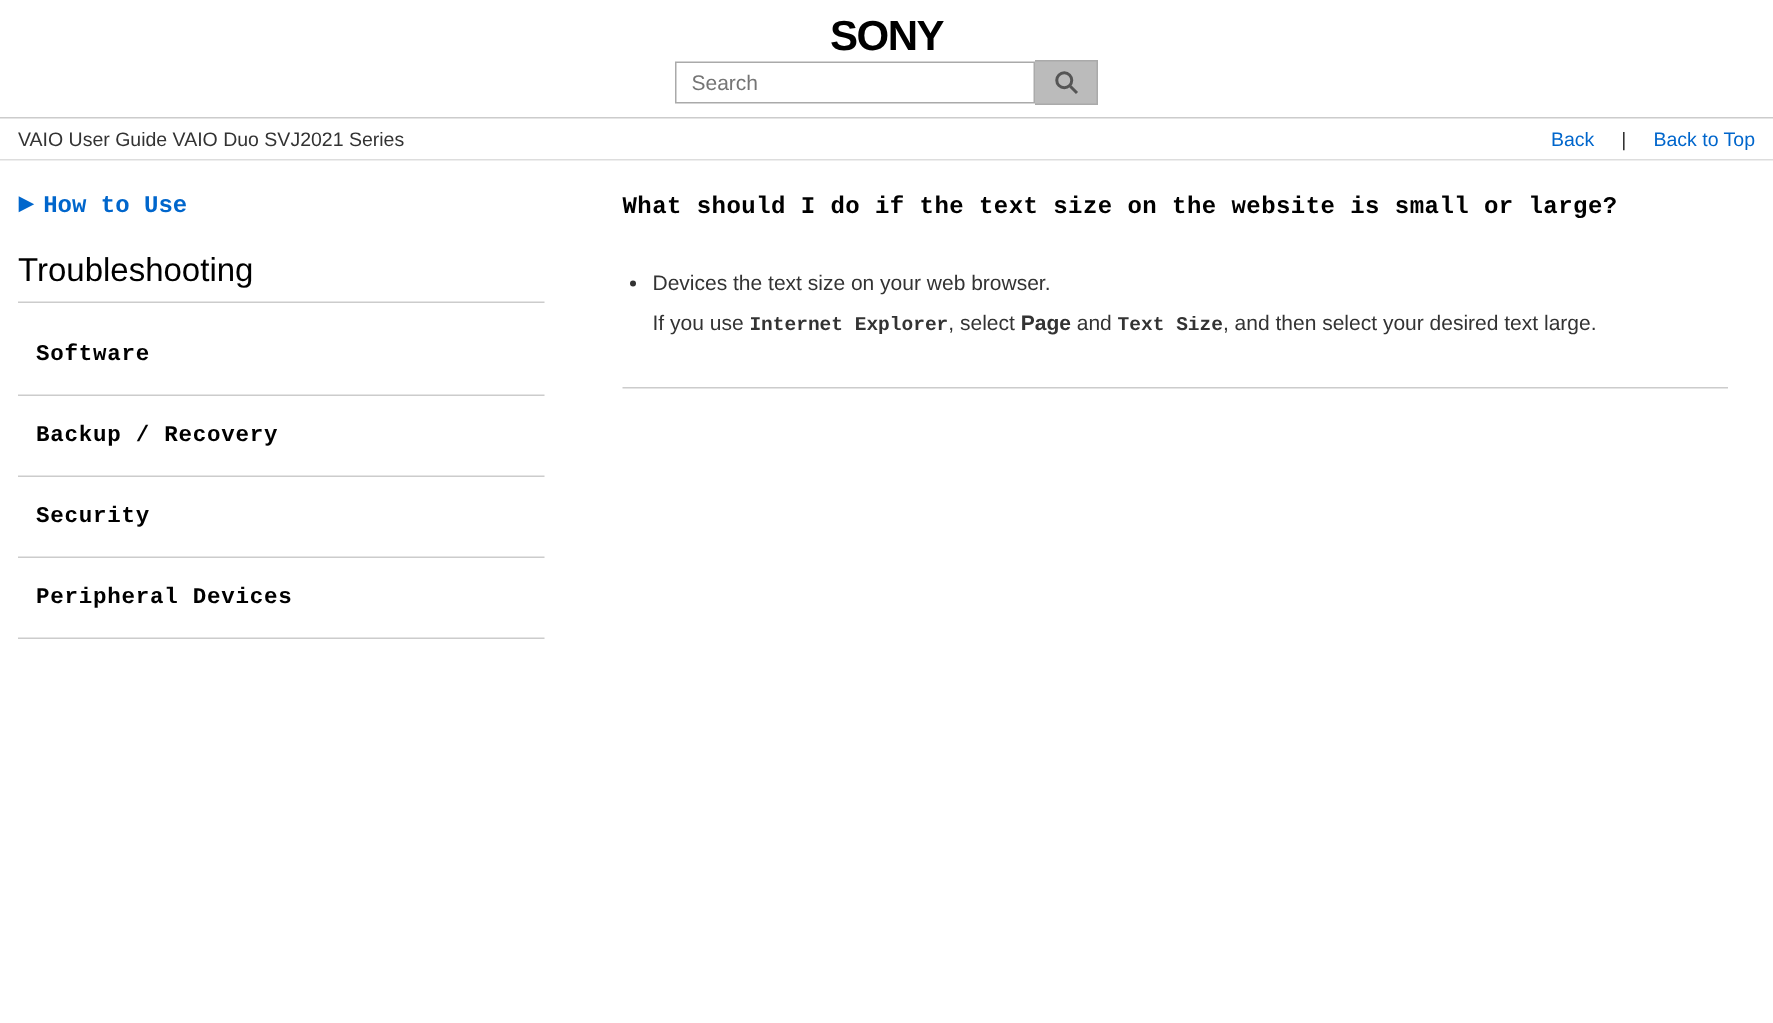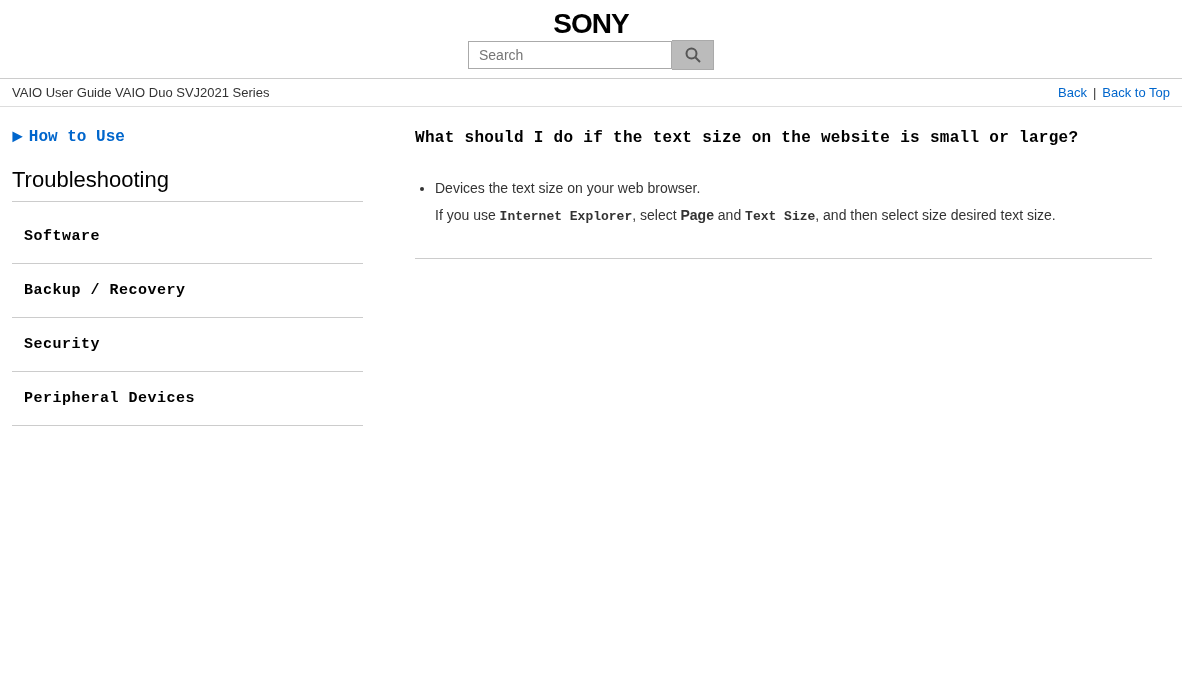--- a/index.html
+++ b/index.html
@@ -29,21 +29,21 @@
       letter-spacing: -1px;
       color: #000;
     }
 
     #search-area {
       display: flex;
       align-items: center;
     }
 
     #search-input {
-      width: 204px;
+      width: 240px;
       padding: 5px 10px;
       border: 1px solid #aaa;
       font-size: 14px;
       color: #999;
       outline: none;
       background: #fff;
     }
 
     #search-button {
       width: 42px;
@@ -67,21 +67,21 @@
       font-size: 13px;
     }
 
     #breadcrumb-title {
       color: #333;
       font-size: 13px;
     }
 
     #nav-links {
       display: flex;
-      gap: 6px;
+      gap: 18px;
       align-items: center;
       justify-content: flex-end;
     }
 
     .nav-link {
       color: #0066cc;
       text-decoration: none;
       cursor: pointer;
       font-size: 13px;
     }
@@ -240,21 +240,21 @@
     <div class="sidebar-item">Peripheral Devices</div>
   </div>
 
   <div id="content">
     <h1 id="article-title">What should I do if the text size on the website is small or large?</h1>
 
     <ul class="bullet-list">
       <li>
         <span>Devices the text size on your web browser.</span>
         <span class="sub-text">
-          <span>If you use </span><code>Internet Explorer</code><span>, select </span><strong>Page</strong><span> and </span><code>Text Size</code><span>, and then select size desired text size.</span>
+          <span>If you use </span><code>Internet Explorer</code><span>, select </span><strong>Page</strong><span> and </span><code>Text Size</code><span>, and then select your desired text large.</span>
         </span>
       </li>
     </ul>
 
     <hr id="content-divider-bottom">
   </div>
 
 </div>
 
 <div id="footer">

